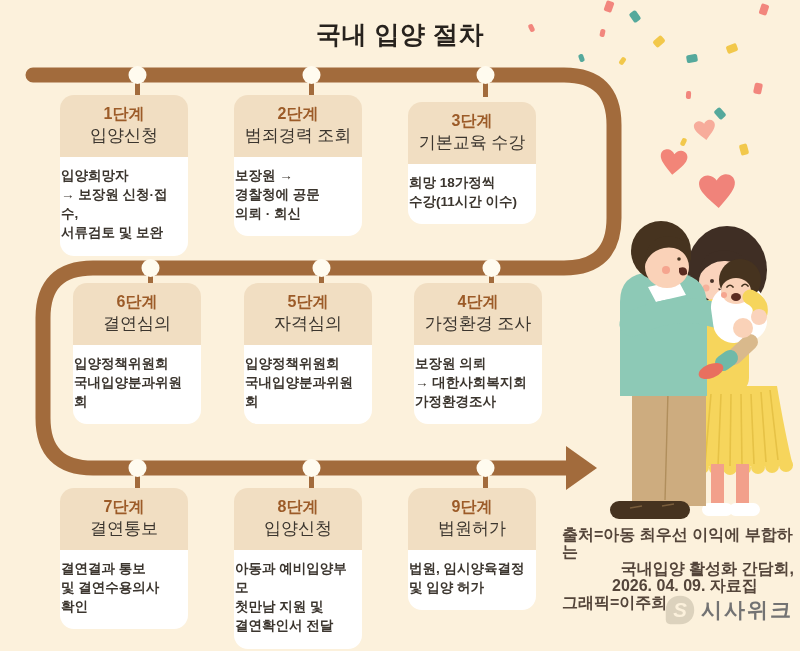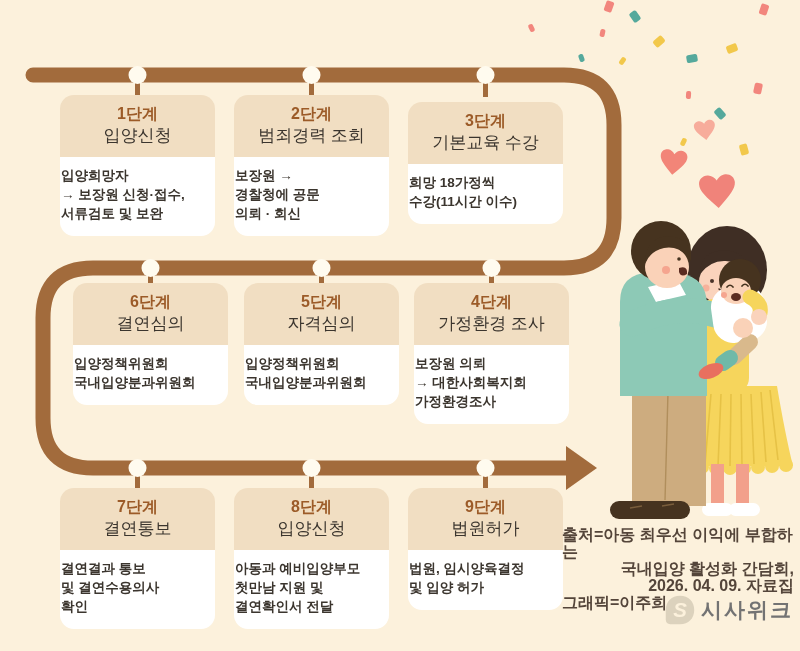--- a/index.html
+++ b/index.html
@@ -9,21 +9,21 @@
     background:#FCF1DC;
     font-family:"Liberation Sans","DejaVu Sans",sans-serif;
   }
   .title {
     position:absolute; left:0; top:18px; width:100%;
     text-align:center; font-size:25px; font-weight:800; color:#27221D;
     letter-spacing:0.5px;
   }
   svg.flow { position:absolute; left:0; top:0; pointer-events:none; }
 
-  .card { position:absolute; width:155px; }
+  .card { position:absolute; width:128px; }
   .card-header {
     background:#F1DEC2; border-radius:14px 14px 0 0;
     text-align:center; padding:9px 3px 7px 3px; height:62px;
   }
   .step-num { font-size:16px; font-weight:800; color:#9C5B28; line-height:1.3; }
   .step-title { font-size:17px; font-weight:400; color:#3B352E; line-height:1.3; }
   .card-body {
     background:#FFFFFF; border-radius:0 0 14px 14px;
     padding:9px 9px 13px 1px;
     font-size:13.5px; font-weight:600; color:#3B352E; line-height:1.42;
@@ -34,33 +34,34 @@
   .conf.salmon { background:#F2867D; }
   .conf.teal   { background:#55A99C; }
   .conf.yellow { background:#F2C84B; }
   .heart { position:absolute; }
 
   .source {
     position:absolute; left:562px; top:526px; width:232px;
     font-size:16px; font-weight:600; color:#54453A; line-height:17px;
   }
   .source .l2 { padding-left:47px;text-align:right; }
-  .source .l3 { padding-left:50px;text-align:right; }
+  .source .l3 { padding-left:50px; }
 
   .watermark {
     position:absolute; left:664px; top:594px;
     display:flex; align-items:center; gap:5px;
   }
   .wm-text { font-size:21px; font-weight:800; color:#737373; letter-spacing:2px; }
 </style>
 </head>
 <body>
 
 <div class="stage">
 
+  <div class="title">국내 입양 절차</div>
 
   <svg class="flow" width="800" height="651" viewBox="0 0 800 651">
     <path d="M 33 75 H 564 Q 614 75 614 125 V 218 Q 614 268 564 268 H 93 Q 43 268 43 318 V 418 Q 43 468 93 468 H 568" fill="none" stroke="#A26B3C" stroke-width="15" stroke-linecap="round"></path>
     <polygon points="566,446 597,468 566,490" fill="#A26B3C"></polygon>
 
     <g fill="#A26B3C">
       <rect x="135" y="75" width="5" height="22"></rect>
         <rect x="309" y="75" width="5" height="22"></rect>
         <rect x="483" y="75" width="5" height="22"></rect>
       <rect x="148" y="268" width="5" height="17"></rect>

